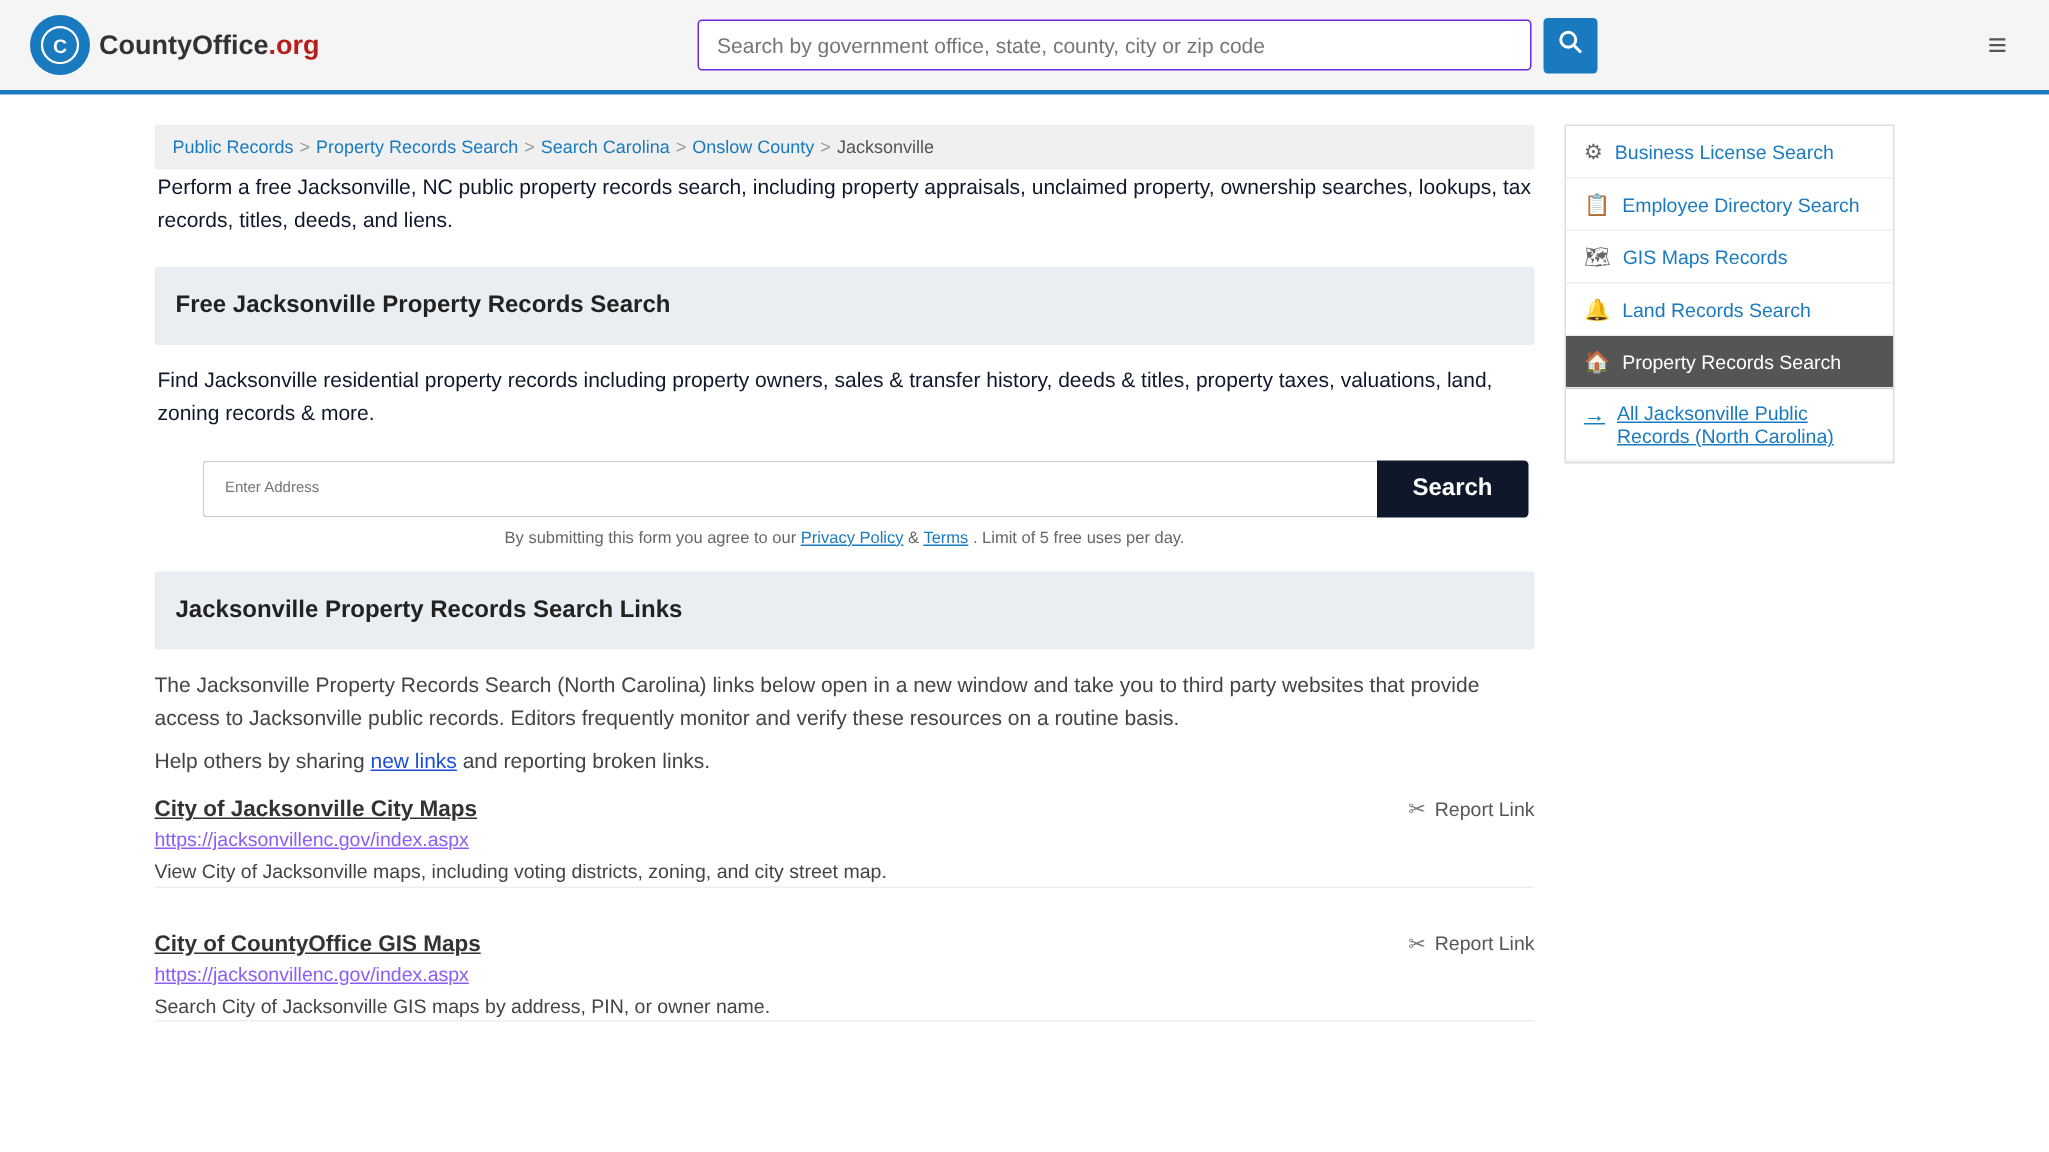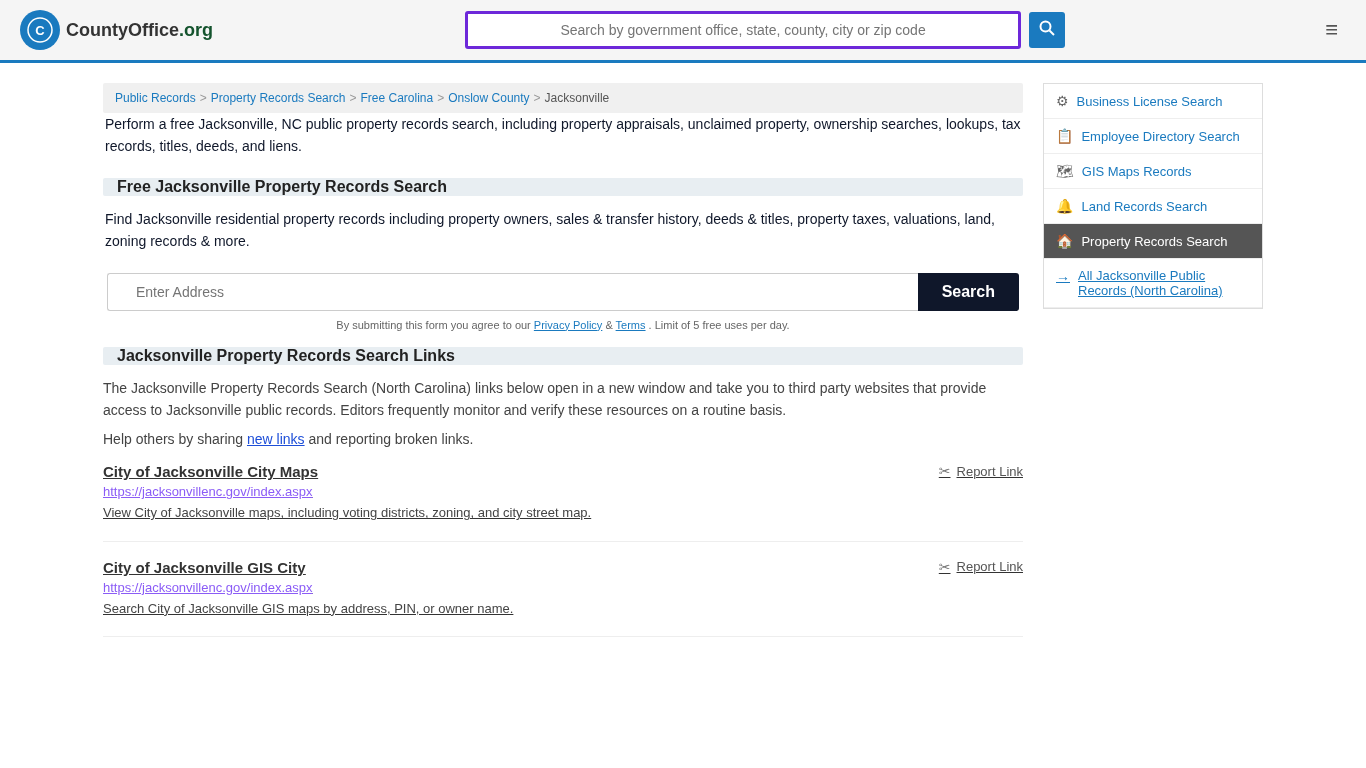--- a/index.html
+++ b/index.html
@@ -35,25 +35,24 @@
       display: flex;
       align-items: center;
       gap: 8px;
       flex: 1;
       max-width: 600px;
       margin: 0 20px;
     }
     .header-search-input {
       flex: 1;
       padding: 8px 12px;
-      border: 3px solid #6d28d9;
+      border: 1px solid #6d28d9;
       border-radius: 3px;
       font-size: 14px;
       color: #999;
-      text-align: center;
     }
     .header-search-btn {
       background: #1a7abf;
       border: none;
       padding: 8px 10px;
       border-radius: 3px;
       cursor: pointer;
       color: white;
       font-size: 16px;
     }
@@ -109,46 +108,47 @@
       font-size: 14px;
       color: #0f172a;
       line-height: 1.6;
       margin-bottom: 20px;
       padding: 0 2px;
     }
 
     
     .section-header {
       background: #e8eef2;
-      padding: 0 14px;
+      padding: 17px 14px;
       font-size: 16px;
       font-weight: bold;
       color: #222;
       margin-bottom: 12px;
       border-radius: 2px;
     }
 
     
     .search-form-area {
       padding: 0 4px;
       margin-bottom: 8px;
     }
     .search-input-row {
       display: flex;
       gap: 0;
       margin-bottom: 8px;
     }
     .address-input {
       flex: 1;
-      padding: 10px 28px;
+      padding: 10px 14px;
       border: 1px solid #ccc;
       border-right: none;
-      font-size: 14px;
+      font-size: 10px;
       color: #999;
       border-radius: 3px 0 0 3px;
+      margin-left: 28px;
     }
     .search-btn {
       background: #0f172a;
       color: white;
       border: none;
       padding: 10px 24px;
       font-size: 16px;
       font-weight: bold;
       cursor: pointer;
       border-radius: 0 3px 3px 0;
@@ -171,24 +171,22 @@
     }
     .help-text {
       font-size: 14px;
       color: #444;
       margin-bottom: 16px;
     }
     .help-text a { color: #1d4ed8; margin-top: 26px; }
 
     
     .link-item {
-      margin-bottom: 17px;
-      padding-bottom: 18px;
+      margin-bottom: 29px;
       border-bottom: 1px solid #eee;
-      text-decoration: underline;
     }
     .link-item-header {
       display: flex;
       align-items: flex-start;
       justify-content: space-between;
       margin-bottom: 4px;
     }
     .link-title {
       font-size: 15px;
       font-weight: bold;
@@ -267,21 +265,21 @@
 
 <header class="header">
   <div class="logo-area">
     <div class="logo-circle">
       <svg width="26" height="26" viewBox="0 0 26 26">
         <circle cx="13" cy="13" r="12" fill="#1a7abf" stroke="white" stroke-width="1.5"></circle>
         <text x="13" y="18" text-anchor="middle" fill="white" font-size="13" font-weight="bold">C</text>
       </svg>
     </div>
     <span style="font-size:18px;font-weight:bold;color:#333;">
-      <span style="color:#333;">CountyOffice</span><span style="color:#14532d;">.org</span>
+      <span style="color:#333;">CountyOffice</span><span style="color:#b91c1c;">.org</span>
     </span>
   </div>
 
   <div class="search-bar-area">
     <input type="text" class="header-search-input" placeholder="Search by government office, state, county, city or zip code" style="">
     <button class="header-search-btn">
       <svg width="16" height="16" viewBox="0 0 16 16" fill="white">
         <circle cx="6.5" cy="6.5" r="5" stroke="white" stroke-width="2" fill="none"></circle>
         <line x1="10.5" y1="10.5" x2="15" y2="15" stroke="white" stroke-width="2"></line>
       </svg>
@@ -294,21 +292,21 @@
 <div class="main-container">
 
   <div class="content-area">
 
 
     <div class="breadcrumb">
       <a href="#">Public Records</a>
       <span class="breadcrumb-sep">&gt;</span>
       <a href="#">Property Records Search</a>
       <span class="breadcrumb-sep">&gt;</span>
-      <a href="#">Free Carolina</a>
+      <a href="#">Search Carolina</a>
       <span class="breadcrumb-sep">&gt;</span>
       <a href="#">Onslow County</a>
       <span class="breadcrumb-sep">&gt;</span>
       <span>Jacksonville</span>
     </div>
 
     <p class="description">Perform a free Jacksonville, NC public property records search, including property appraisals, unclaimed property, ownership searches, lookups, tax records, titles, deeds, and liens.</p>
 
     <div class="section-header">Free Jacksonville Property Records Search</div>
     <p class="description">Find Jacksonville residential property records including property owners, sales &amp; transfer history, deeds &amp; titles, property taxes, valuations, land, zoning records &amp; more.</p>
@@ -343,21 +341,21 @@
             <span class="report-icon">✂</span>
             <span>Report Link</span>
           </div>
         </div>
         <a href="#" class="link-url">https://jacksonvillenc.gov/index.aspx</a>
         <p class="link-description">View City of Jacksonville maps, including voting districts, zoning, and city street map.</p>
       </div>
 
       <div class="link-item">
         <div class="link-item-header">
-          <span class="link-title">City of Jacksonville GIS City</span>
+          <span class="link-title">City of CountyOffice GIS Maps</span>
           <div class="report-link">
             <span class="report-icon">✂</span>
             <span>Report Link</span>
           </div>
         </div>
         <a href="#" class="link-url">https://jacksonvillenc.gov/index.aspx</a>
         <p class="link-description">Search City of Jacksonville GIS maps by address, PIN, or owner name.</p>
       </div>
 
     </div>

